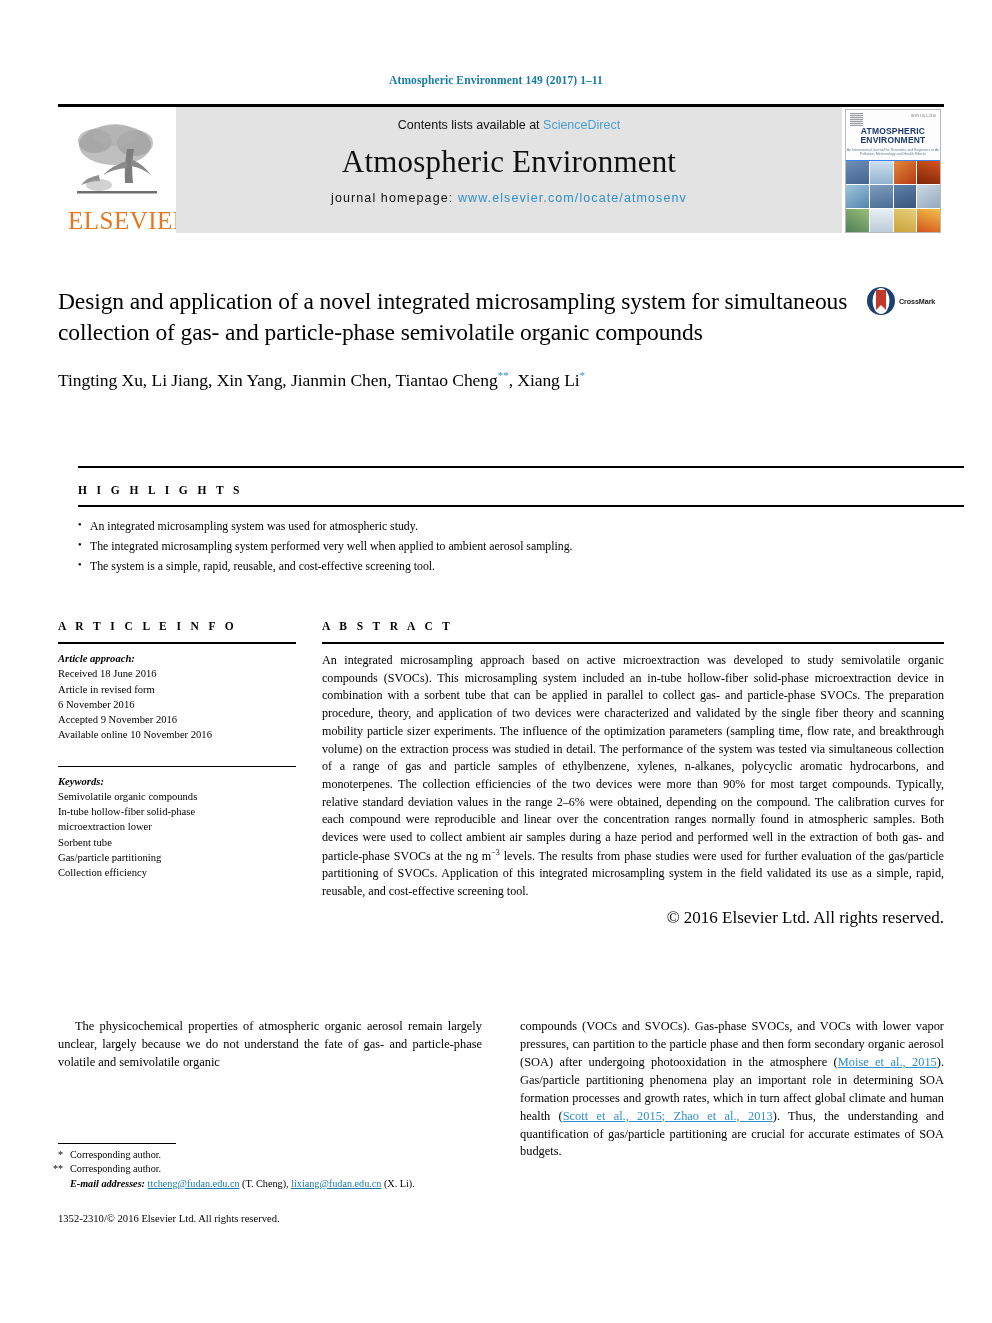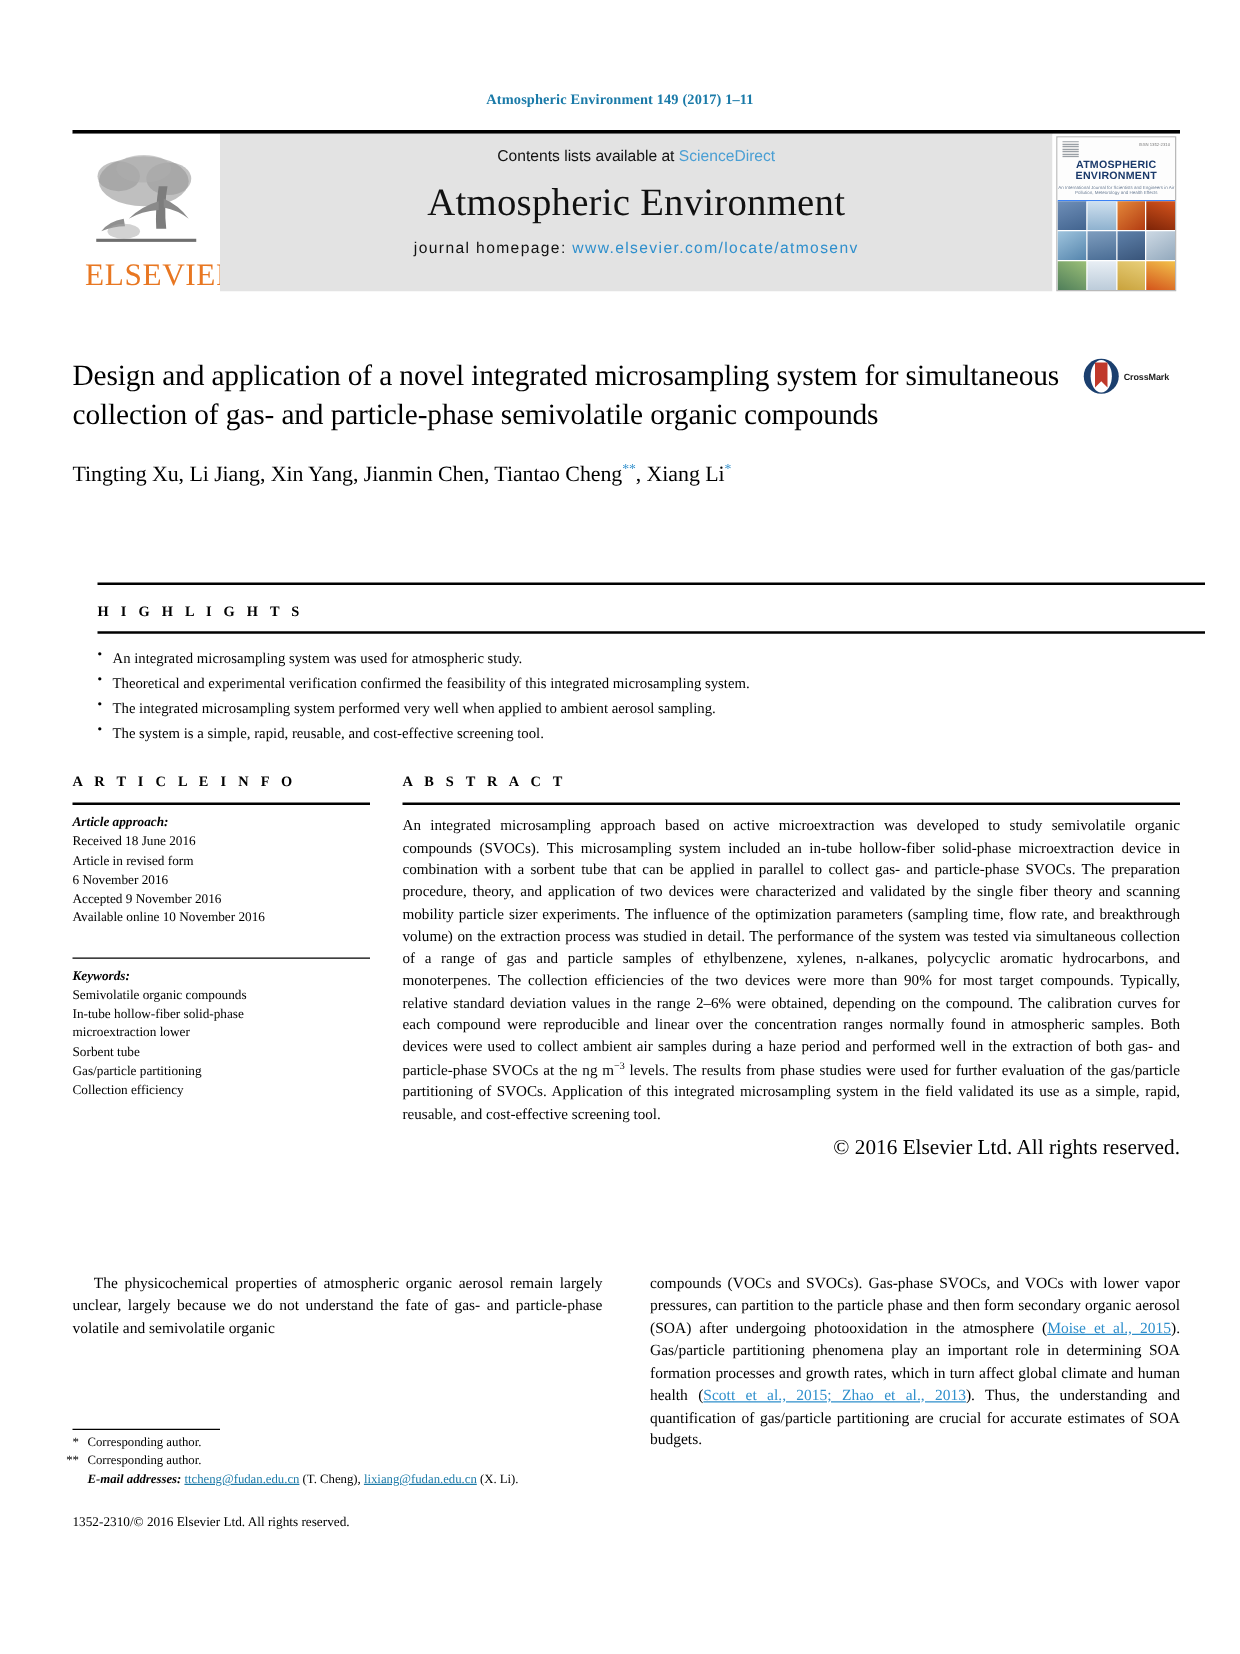--- a/index.html
+++ b/index.html
@@ -449,21 +449,20 @@
     </div>
 
   </div>
 
   <div class="highlights">
     <div class="hl-top"></div>
     <div class="sec-head">H I G H L I G H T S</div>
     <div class="hl-rule" style="margin-top:9px;margin-bottom:9px;"></div>
     <ul class="hl-list">
       <li>An integrated microsampling system was used for atmospheric study.</li>
-      <li>Theoretical and experimental verification confirmed the feasibility of this integrated microsampling system.</li>
       <li>The integrated microsampling system performed very well when applied to ambient aerosol sampling.</li>
       <li>The system is a simple, rapid, reusable, and cost-effective screening tool.</li>
     </ul>
   </div>
 
   <div class="info-abstract">
 
     <div class="col-info">
       <div class="sec-head">A R T I C L E  I N F O</div>
       <div class="ia-rule-top"></div>

